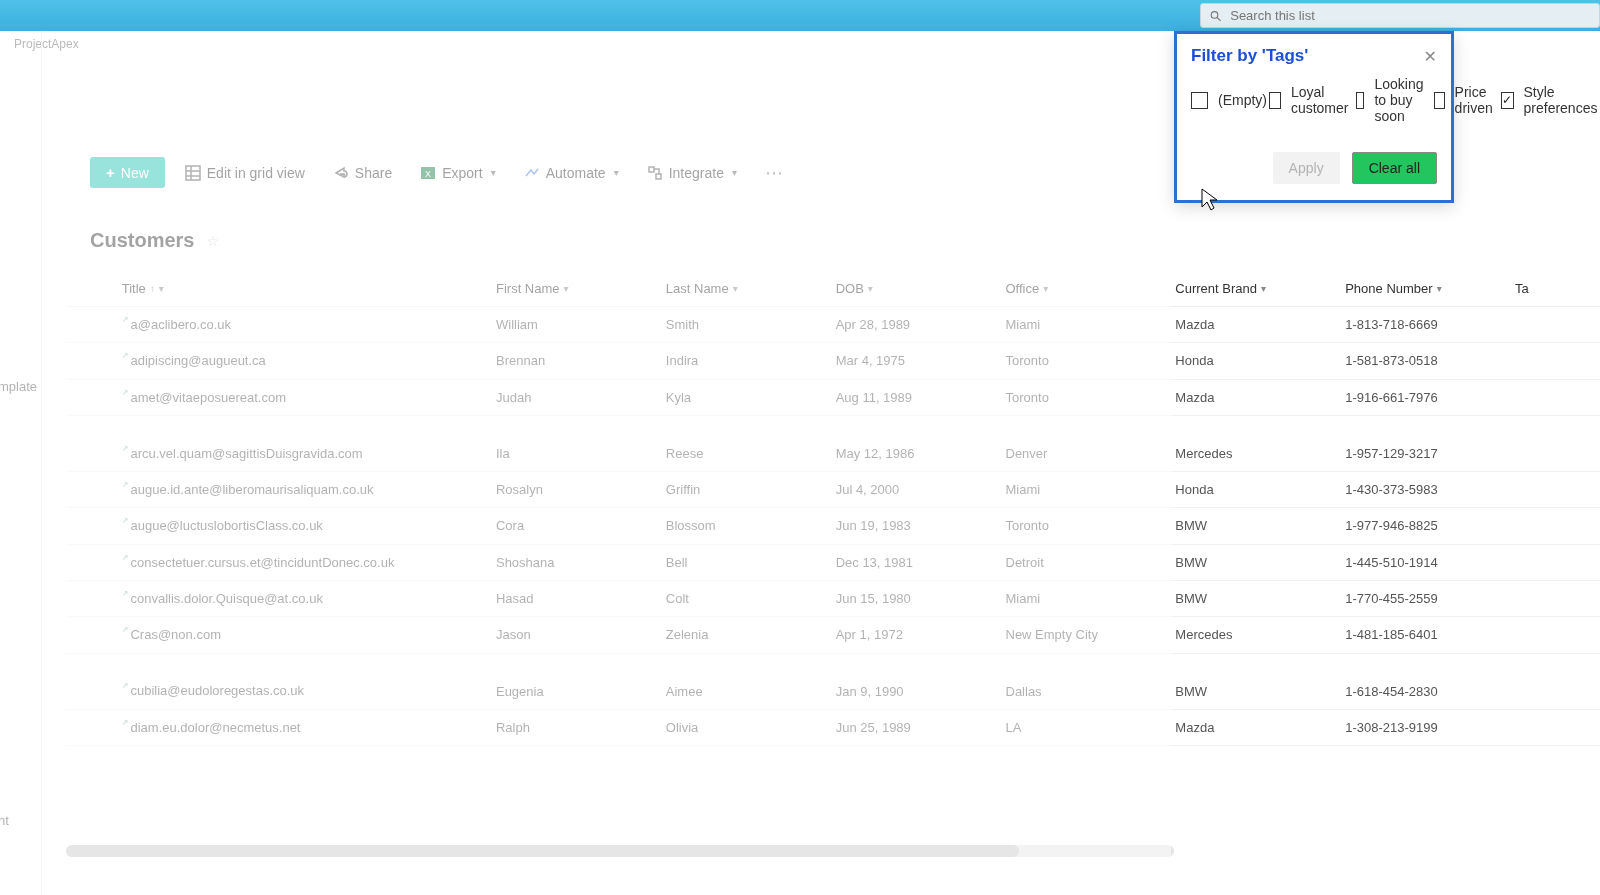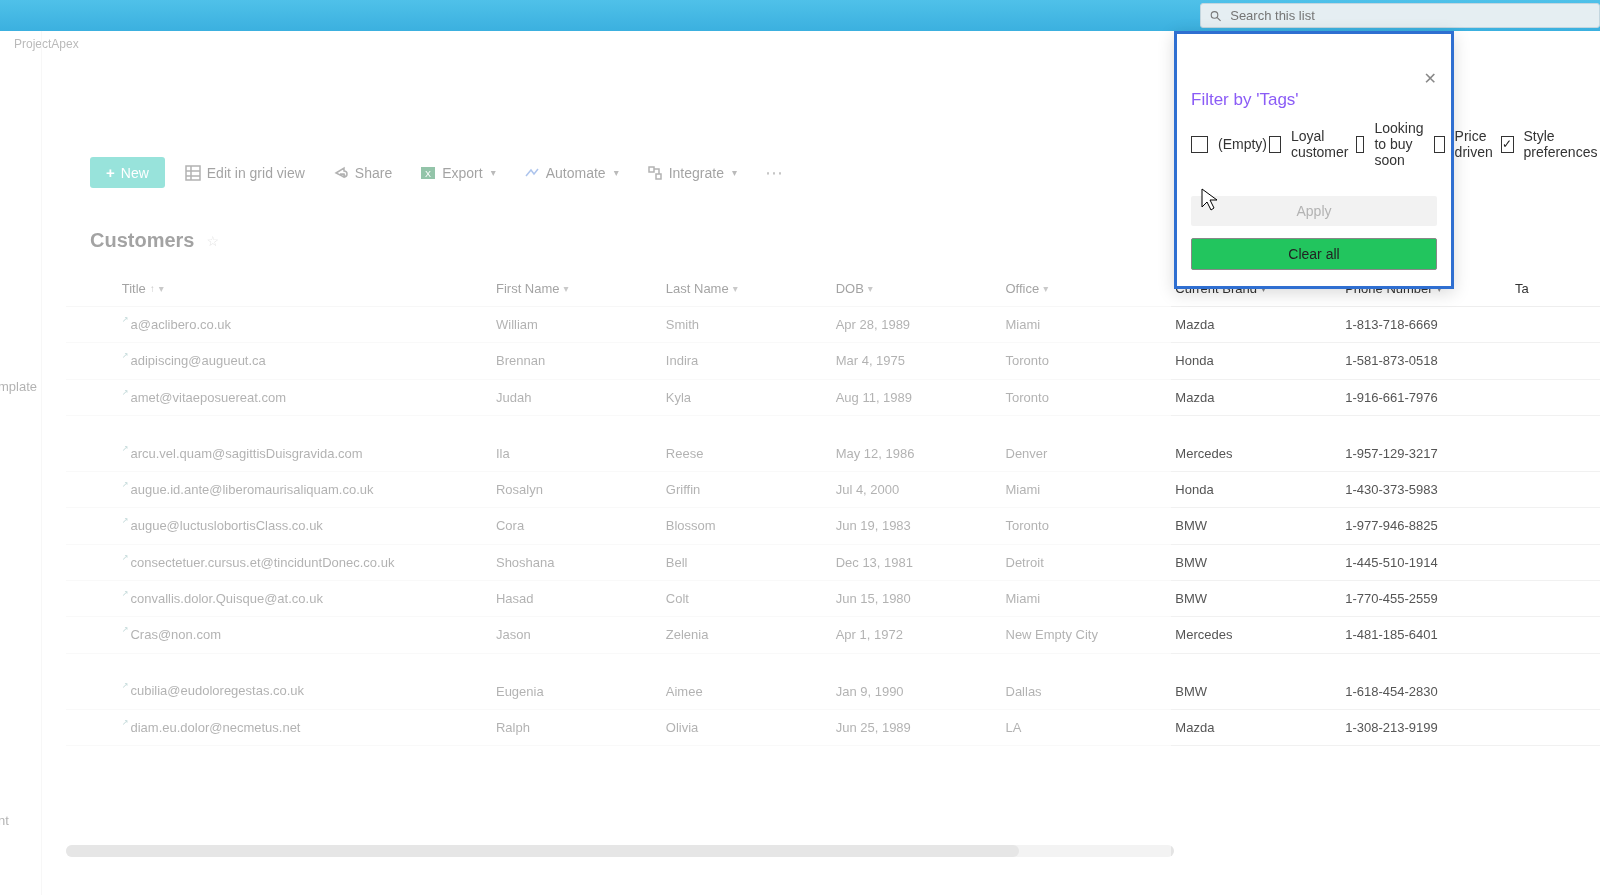--- a/index.html
+++ b/index.html
@@ -105,27 +105,27 @@
 
 .filter-panel {
   position: absolute; top: 0; right: 146px; width: 280px;
   background: #fff;
   border: 3px solid #2f6fd1;
   box-shadow: 0 4px 16px rgba(0,0,0,.15);
   z-index: 50;
   padding: 12px 14px 16px 14px;
 }
 .filter-header { display:flex; justify-content:space-between; align-items:center; margin-bottom:10px; }
-.filter-title { font-size: 17px; font-weight:400; color:#8b5cf6;margin-top:44px; }
+.filter-title { font-size: 17px; font-weight:700; color:#1d4ed8; }
 .filter-close { font-size:16px; color:#888; cursor:pointer; }
 .filter-opts { display:flex; gap:2px; margin: 6px 0 28px 0; }
 .filter-opt { display:flex; align-items:center; gap:10px; font-size:14px; color:#333; cursor:pointer;}
 .chk { width:17px; height:17px; border:1.5px solid #333; background:#fff; display:inline-flex; align-items:center; justify-content:center; }
 .chk.checked::after{ content:"✓"; font-size:12px; color:#222; }
-.filter-actions { display:flex; justify-content:flex-end; gap:12px;flex-direction:column; }
+.filter-actions { display:flex; justify-content:flex-end; gap:12px; }
 .btn-apply { background:#f2f2f2; color:#b3b3b3; border:none; padding:7px 16px; font-size:14px; border-radius:2px; }
 .btn-clear { background:#22c55e; color:#222; border:1px solid #888; padding:7px 16px; font-size:14px; border-radius:2px; }
 
 .cursor {
   position:absolute; z-index:60; width:20px; height:26px;
 }
 .cursor svg{ width:20px; height:26px; }
 </style>
 </head>
 <body>

